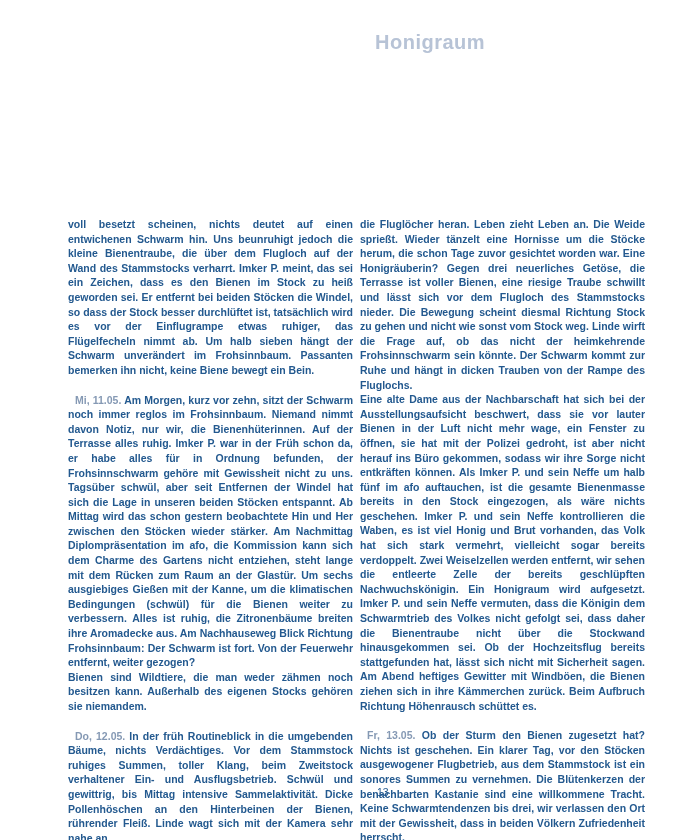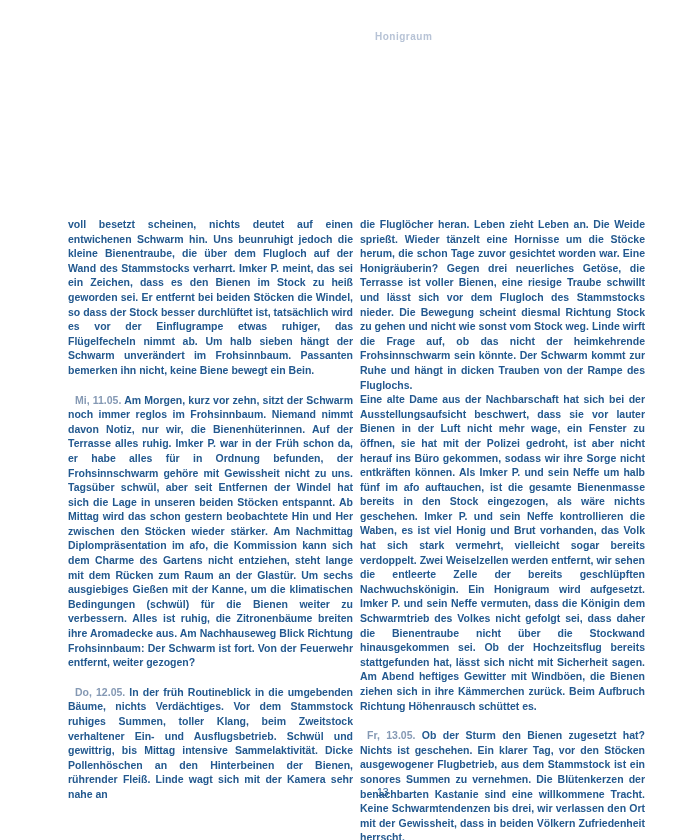--- a/index.html
+++ b/index.html
@@ -12,21 +12,21 @@
     width: 700px;
     height: 840px;
     background: #ffffff;
     font-family: "Liberation Sans", sans-serif;
     overflow: hidden;
   }
   .chapter-title {
     position: absolute;
     left: 375px;
     top: 31px;
-    font-size: 10px;
+    font-size: 20px;
     font-weight: bold;
     letter-spacing: 0.5px;
     color: #b7c3d6;
   }
   .col {
     position: absolute;
     top: 217px;
     width: 285px;
     font-size: 10.5px;
     line-height: 14.6px;
@@ -59,20 +59,21 @@
 </head>
 <body>
 
 <div class="page">
 
   <div class="chapter-title">Honigraum</div>
 
   <div class="col col-left">
     <p><span>voll besetzt scheinen, nichts deutet auf einen entwichenen Schwarm hin. Uns beunruhigt jedoch die kleine Bienentraube, die über dem Flugloch auf der Wand des Stammstocks verharrt. Imker P. meint, das sei ein Zeichen, dass es den Bienen im Stock zu heiß geworden sei. Er entfernt bei beiden Stöcken die Windel, so dass der Stock besser durchlüftet ist, tatsächlich wird es vor der Einflugrampe etwas ruhiger, das Flügelfecheln nimmt ab. Um halb sieben hängt der Schwarm unverändert im Frohsinnbaum. Passanten bemerken ihn nicht, keine Biene bewegt ein Bein.</span></p>
     <p class="gap"><span class="date">Mi, 11.05.</span> <span>Am Morgen, kurz vor zehn, sitzt der Schwarm noch immer reglos im Frohsinnbaum. Niemand nimmt davon Notiz, nur wir, die Bienenhüterinnen. Auf der Terrasse alles ruhig. Imker P. war in der Früh schon da, er habe alles für in Ordnung befunden, der Frohsinnschwarm gehöre mit Gewissheit nicht zu uns. Tagsüber schwül, aber seit Entfernen der Windel hat sich die Lage in unseren beiden Stöcken entspannt. Ab Mittag wird das schon gestern beobachtete Hin und Her zwischen den Stöcken wieder stärker. Am Nachmittag Diplompräsentation im afo, die Kommission kann sich dem Charme des Gartens nicht entziehen, steht lange mit dem Rücken zum Raum an der Glastür. Um sechs ausgiebiges Gießen mit der Kanne, um die klimatischen Bedingungen (schwül) für die Bienen weiter zu verbessern. Alles ist ruhig, die Zitronenbäume breiten ihre Aromadecke aus. Am Nachhauseweg Blick Richtung Frohsinnbaum: Der Schwarm ist fort. Von der Feuerwehr entfernt, weiter gezogen?</span></p>
+    <p><span>Bienen sind Wildtiere, die man weder zähmen noch besitzen kann. Außerhalb des eigenen Stocks gehören sie niemandem.</span></p>
     <p class="gap"><span class="date">Do, 12.05.</span> <span>In der früh Routineblick in die umgebenden Bäume, nichts Verdächtiges. Vor dem Stammstock ruhiges Summen, toller Klang, beim Zweitstock verhaltener Ein- und Ausflugsbetrieb. Schwül und gewittrig, bis Mittag intensive Sammelaktivität. Dicke Pollenhöschen an den Hinterbeinen der Bienen, rührender Fleiß. Linde wagt sich mit der Kamera sehr nahe an</span></p>
   </div>
 
   <div class="col col-right">
     <p><span>die Fluglöcher heran. Leben zieht Leben an. Die Weide sprießt. Wieder tänzelt eine Hornisse um die Stöcke herum, die schon Tage zuvor gesichtet worden war. Eine Honigräuberin? Gegen drei neuerliches Getöse, die Terrasse ist voller Bienen, eine riesige Traube schwillt und lässt sich vor dem Flugloch des Stammstocks nieder. Die Bewegung scheint diesmal Richtung Stock zu gehen und nicht wie sonst vom Stock weg. Linde wirft die Frage auf, ob das nicht der heimkehrende Frohsinnschwarm sein könnte. Der Schwarm kommt zur Ruhe und hängt in dicken Trauben von der Rampe des Fluglochs.</span></p>
     <p><span>Eine alte Dame aus der Nachbarschaft hat sich bei der Ausstellungsaufsicht beschwert, dass sie vor lauter Bienen in der Luft nicht mehr wage, ein Fenster zu öffnen, sie hat mit der Polizei gedroht, ist aber nicht herauf ins Büro gekommen, sodass wir ihre Sorge nicht entkräften können. Als Imker P. und sein Neffe um halb fünf im afo auftauchen, ist die gesamte Bienenmasse bereits in den Stock eingezogen, als wäre nichts geschehen. Imker P. und sein Neffe kontrollieren die Waben, es ist viel Honig und Brut vorhanden, das Volk hat sich stark vermehrt, vielleicht sogar bereits verdoppelt. Zwei Weiselzellen werden entfernt, wir sehen die entleerte Zelle der bereits geschlüpften Nachwuchskönigin. Ein Honigraum wird aufgesetzt. Imker P. und sein Neffe vermuten, dass die Königin dem Schwarmtrieb des Volkes nicht gefolgt sei, dass daher die Bienentraube nicht über die Stockwand hinausgekommen sei. Ob der Hochzeitsflug bereits stattgefunden hat, lässt sich nicht mit Sicherheit sagen. Am Abend heftiges Gewitter mit Windböen, die Bienen ziehen sich in ihre Kämmerchen zurück. Beim Aufbruch Richtung Höhenrausch schüttet es.</span></p>
     <p class="gap"><span class="date">Fr, 13.05.</span> <span>Ob der Sturm den Bienen zugesetzt hat? Nichts ist geschehen. Ein klarer Tag, vor den Stöcken ausgewogener Flugbetrieb, aus dem Stammstock ist ein sonores Summen zu vernehmen. Die Blütenkerzen der benachbarten Kastanie sind eine willkommene Tracht. Keine Schwarmtendenzen bis drei, wir verlassen den Ort mit der Gewissheit, dass in beiden Völkern Zufriedenheit herrscht.</span></p>
   </div>
 
   <div class="page-number">13</div>

